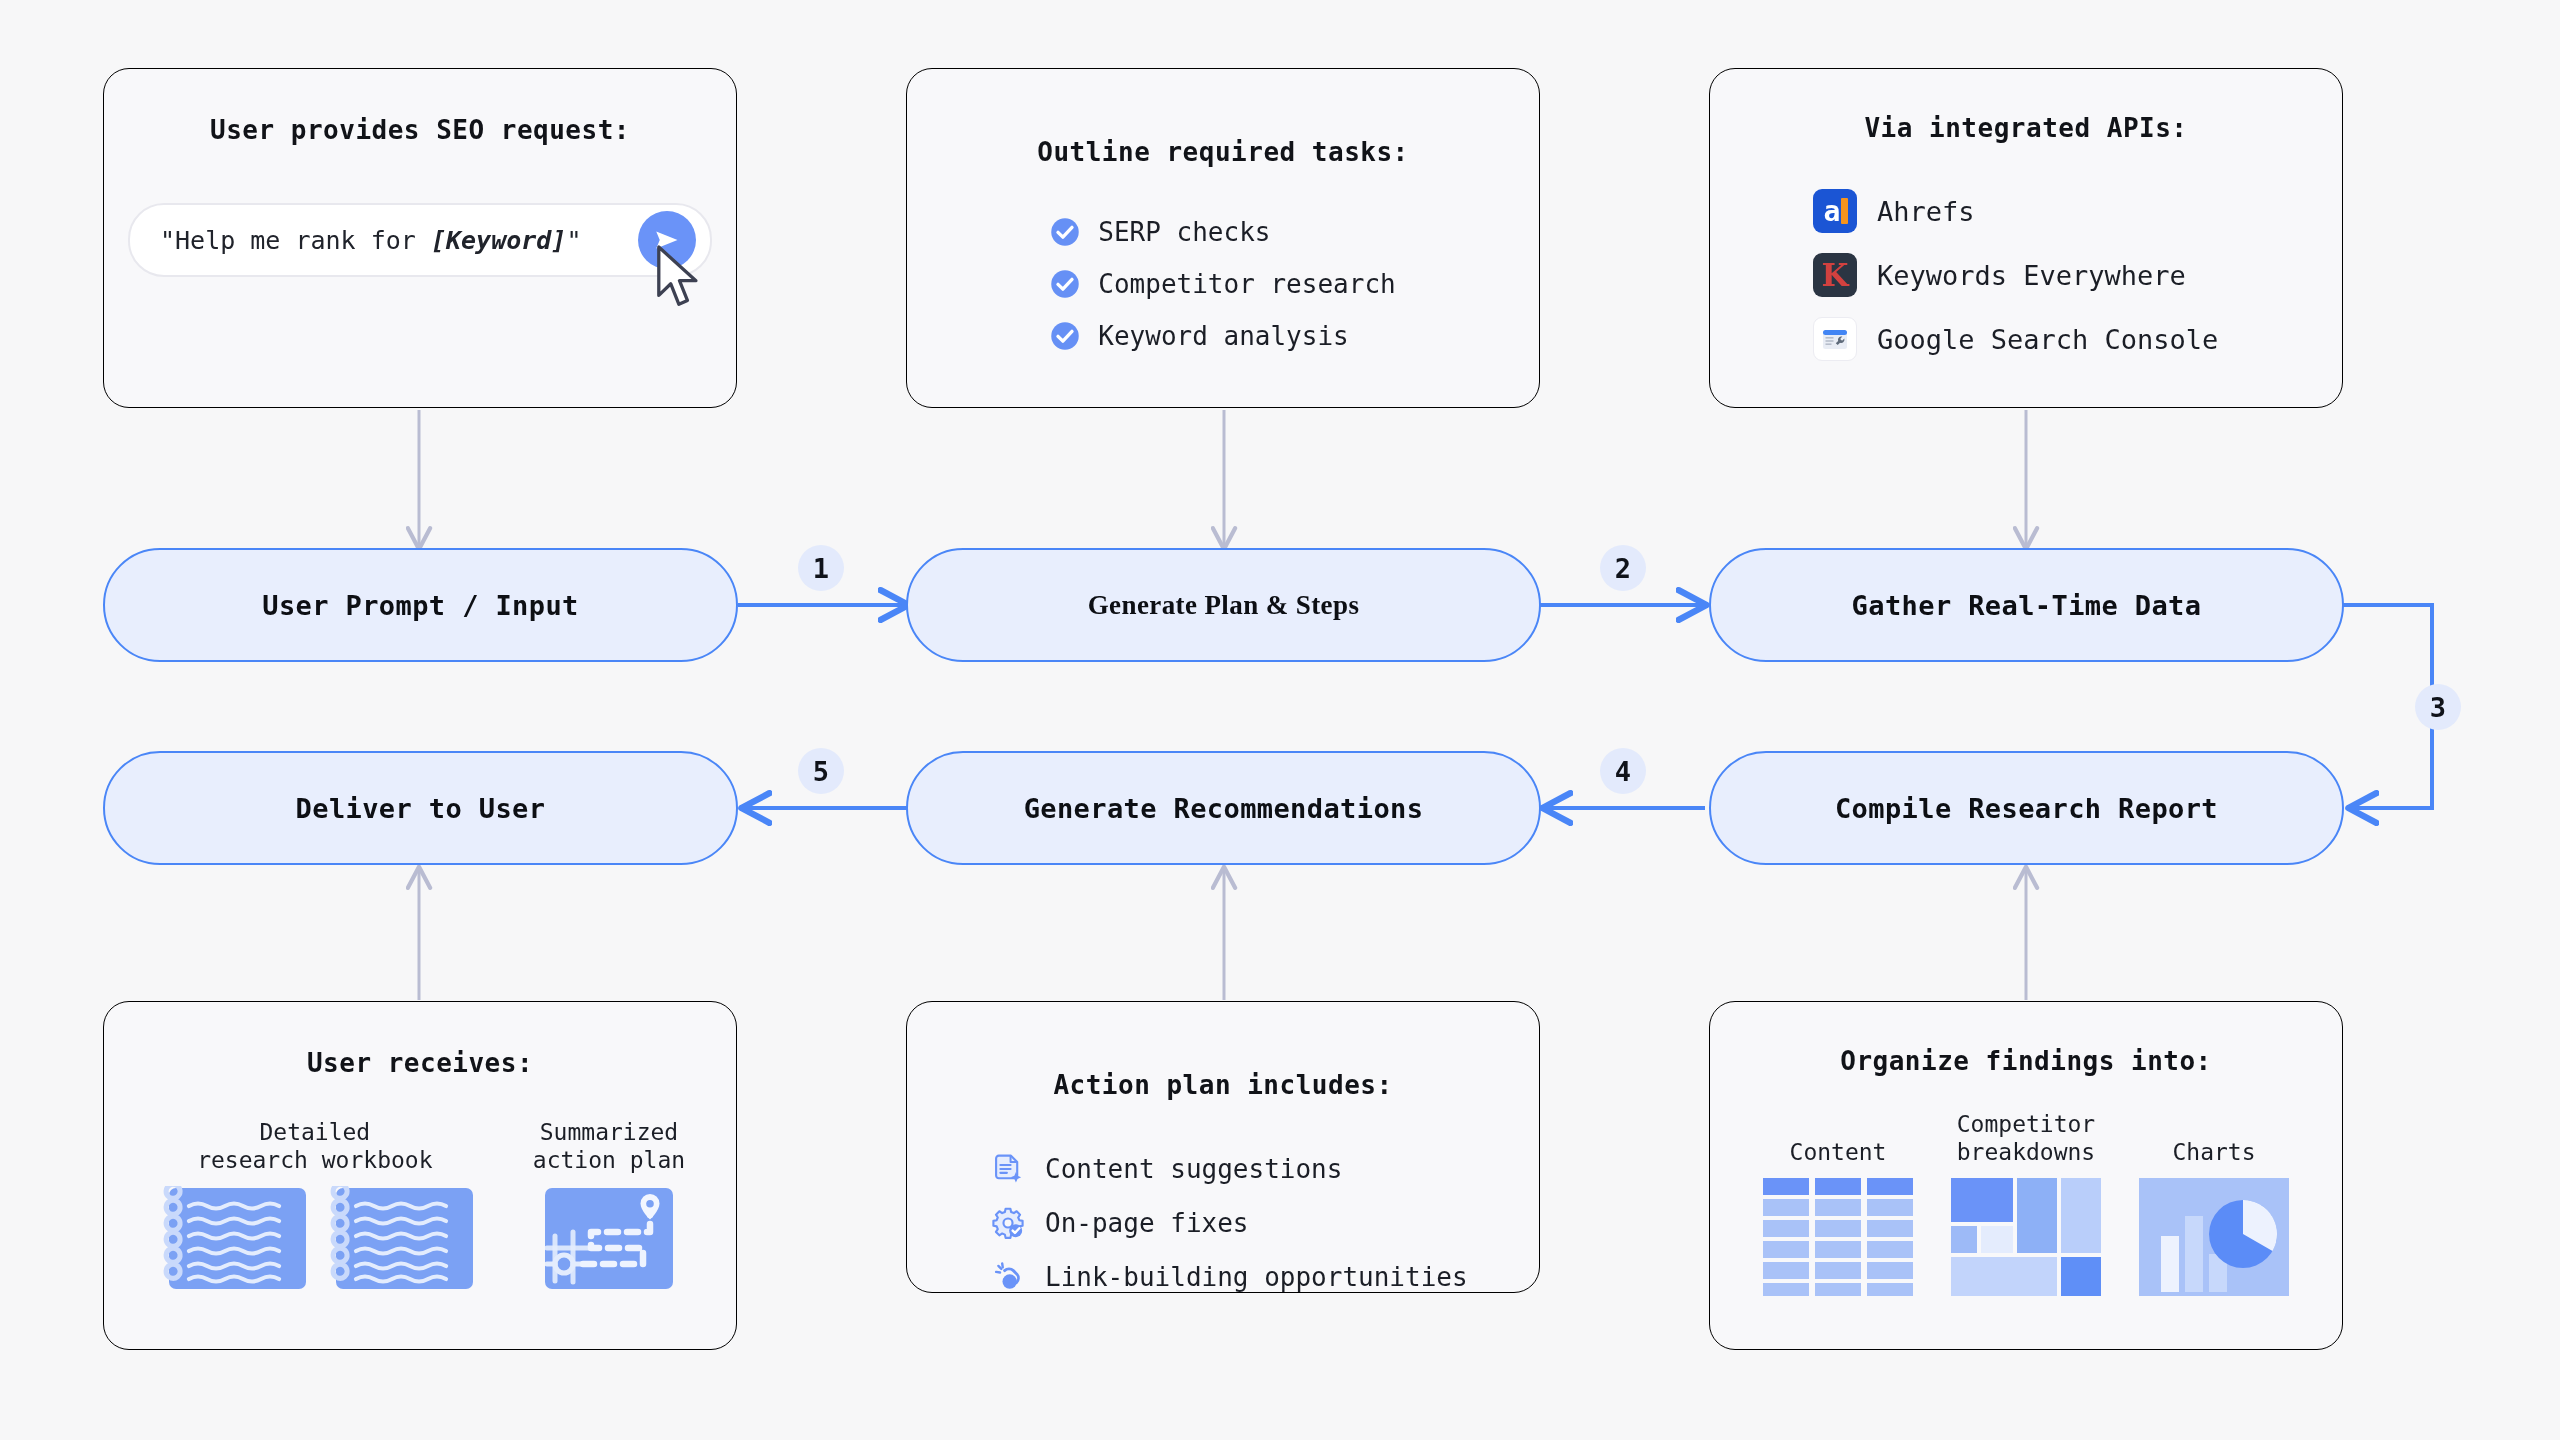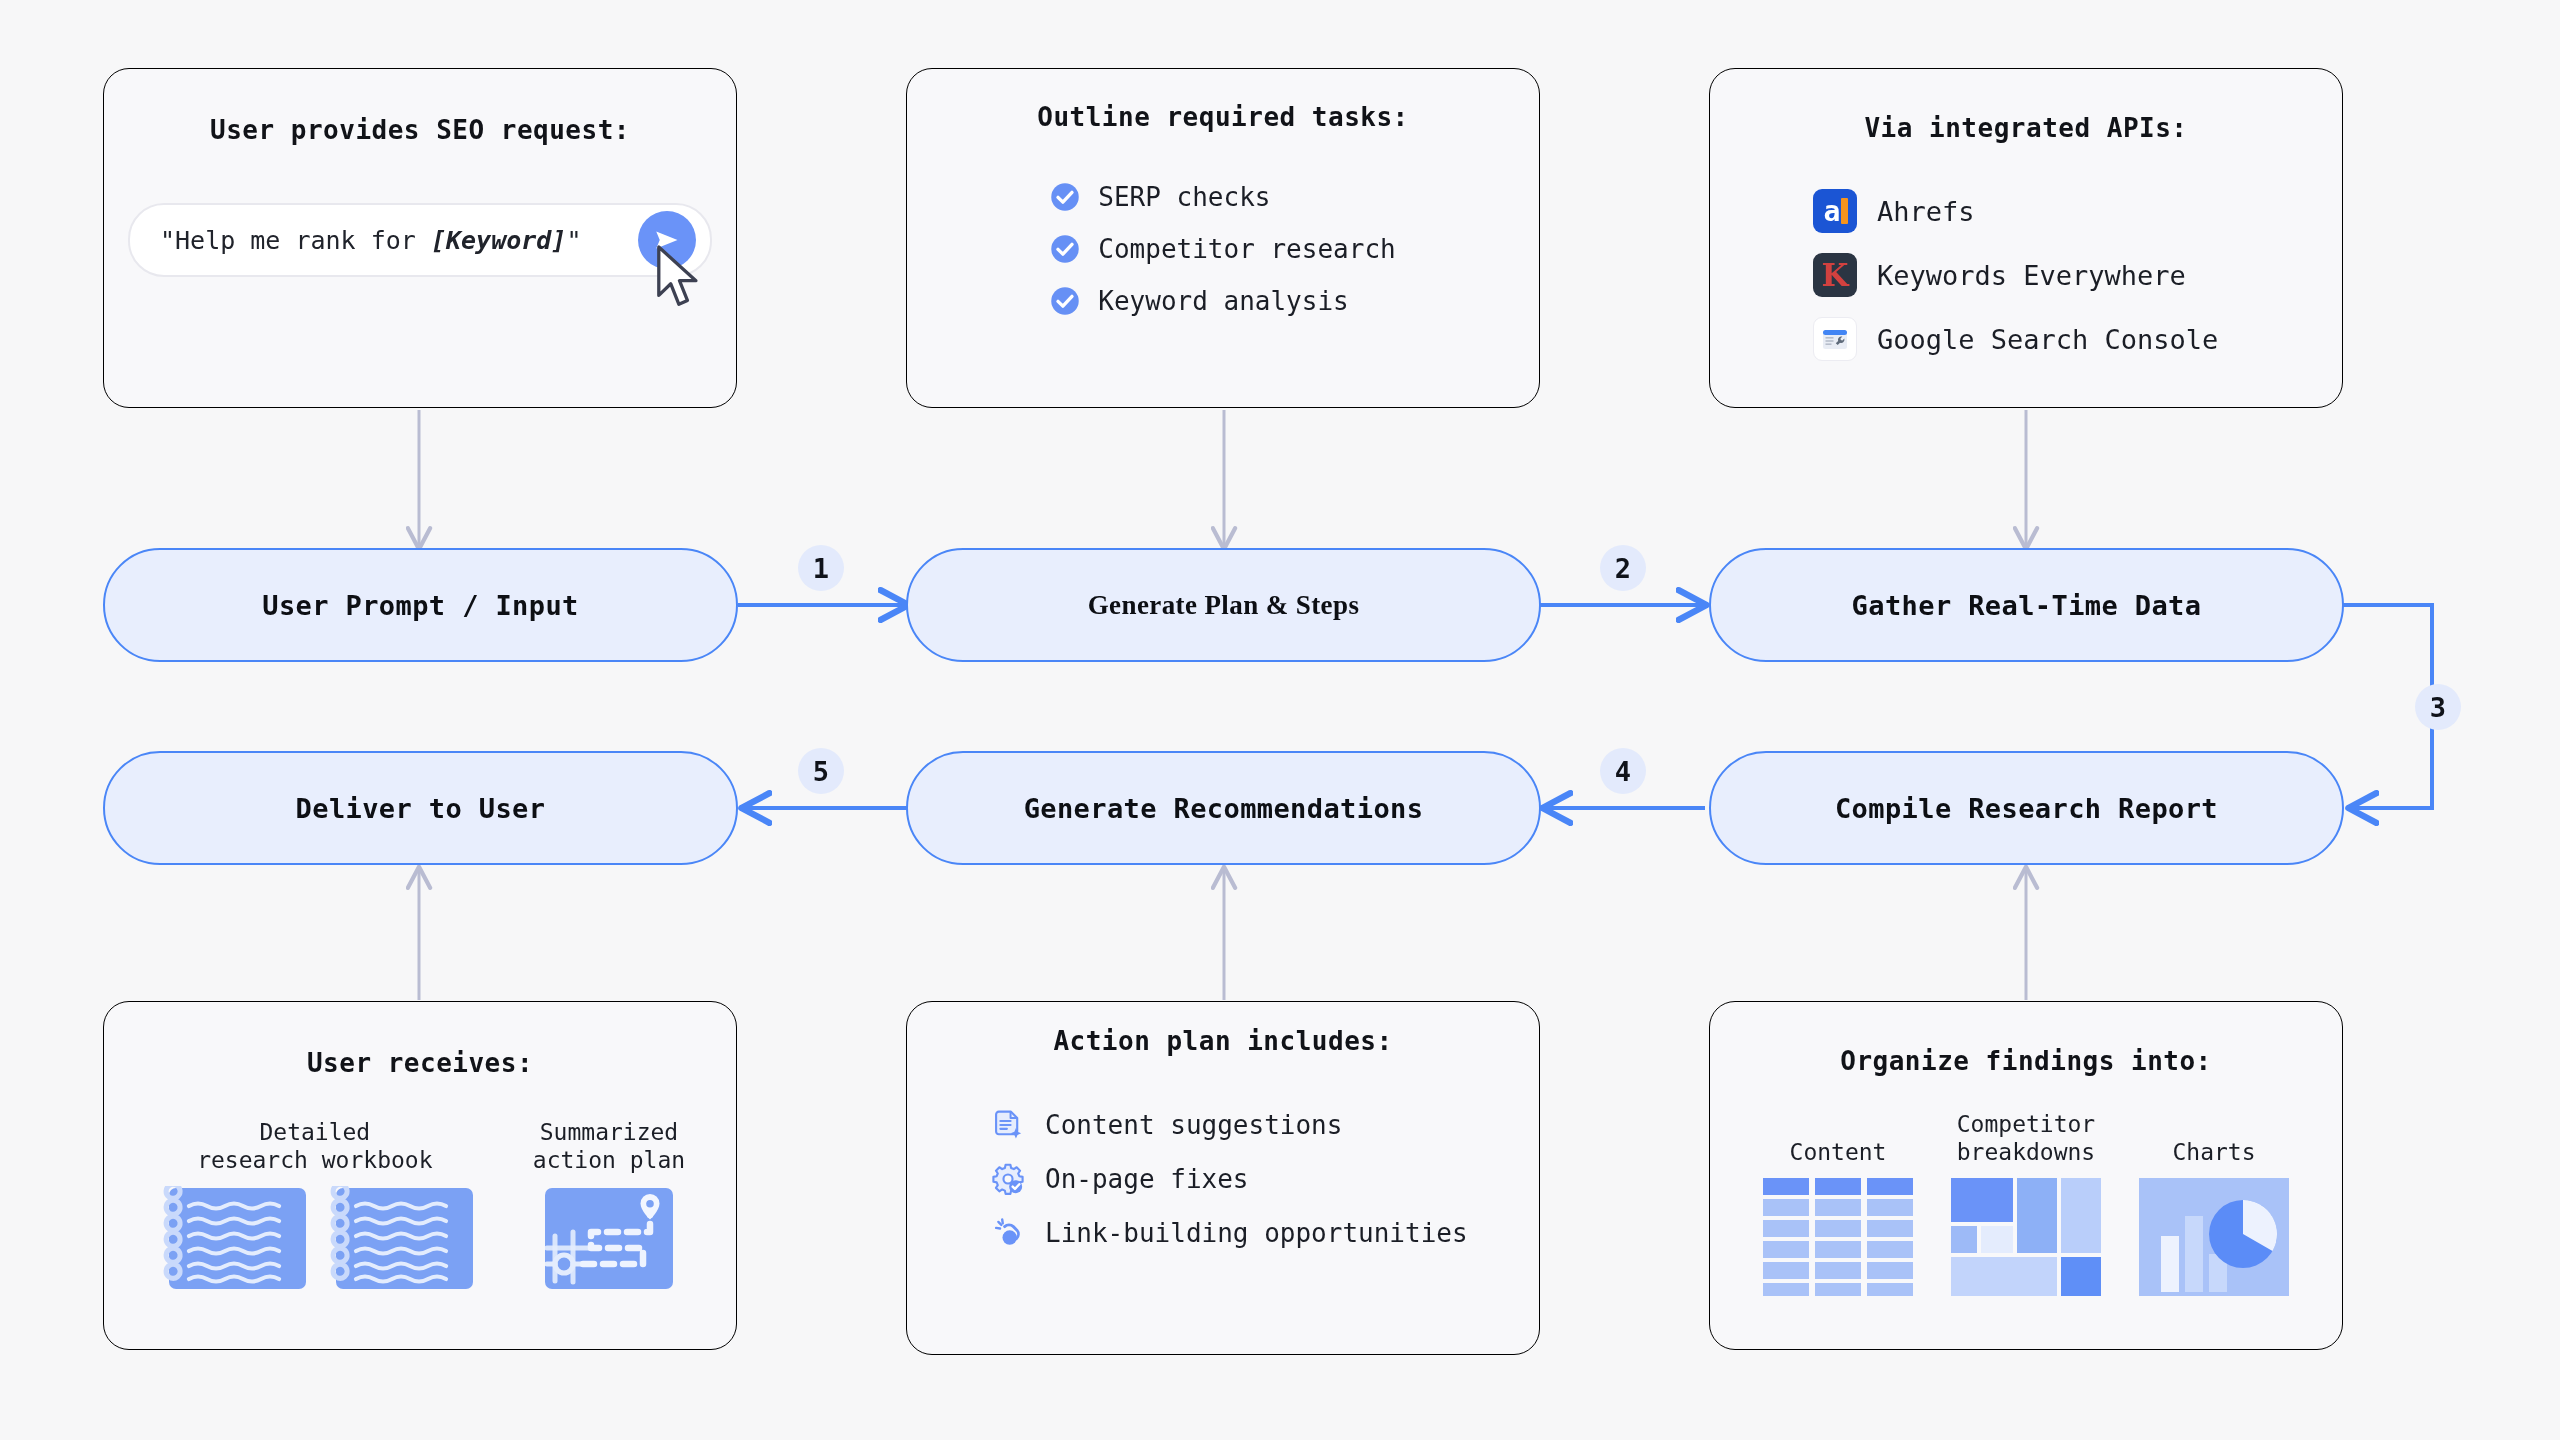--- a/index.html
+++ b/index.html
@@ -156,21 +156,21 @@
         <svg width="30" height="30" viewBox="0 0 24 24">
           <path d="M3.4 5.2 L20.4 12 L3.4 18.8 L6.2 12 Z" fill="#ffffff"></path>
         </svg>
       </div>
       <svg class="cursor-arrow" width="58" height="66" viewBox="0 0 30 34">
         <path d="M3,1 L3,26 L9.2,20 L13.4,30.6 L17.8,28.6 L13.7,18.4 L22.2,18.4 Z" fill="#ffffff" stroke="#3d4152" stroke-width="1.7" stroke-linejoin="round"></path>
       </svg>
     </div>
   </div>
 
-  <div class="card" style="left:906px; top:68px; width:634px; height:340px; justify-content:flex-start; padding-top:33px;">
+  <div class="card" style="left:906px; top:68px; width:634px; height:340px; justify-content:flex-start; padding-top:68px;">
     <div class="card-title">Outline required tasks:</div>
     <div class="check-list" style="margin-top:50px;">
       <div class="check-row">
         <svg width="30" height="30" viewBox="0 0 24 24">
           <circle cx="12" cy="12" r="11" fill="#6690f5"></circle>
           <path d="M6.4 12.3 L10.3 16.1 L17.6 8.3" fill="none" stroke="#fff" stroke-width="2.7" stroke-linecap="round" stroke-linejoin="round"></path>
         </svg>
         <span class="lbl">SERP checks</span>
       </div>
       <div class="check-row">
@@ -320,21 +320,21 @@
             <path d="M2,78 L10,78 M28,78 L46,78" stroke="#e3ecfd" stroke-width="5" stroke-linecap="round"></path>
             <path d="M38,78 L98,78 L98,62 L46,62 L46,46 L105,46 L105,24" fill="none" stroke="#eef3fe" stroke-width="6.5" stroke-dasharray="11 9" stroke-linecap="round" stroke-linejoin="round"></path>
             <path d="M105,8 a9.5,9.5 0 0 1 9.5,9.5 c0,7-9.5,16-9.5,16 s-9.5,-9-9.5,-16 A9.5,9.5 0 0 1 105,8 z" fill="#f2f6ff"></path>
             <circle cx="105" cy="17.8" r="3.8" fill="#7ba1f4"></circle>
           </svg>
         </div>
       </div>
     </div>
   </div>
 
-  <div class="card" style="left:906px; top:1001px; width:634px; height:354px; justify-content:flex-start; padding-top:24px;">
+  <div class="card" style="left:906px; top:1001px; width:634px; height:292px; justify-content:flex-start; padding-top:68px;">
     <div class="card-title">Action plan includes:</div>
     <div class="feat-list" style="margin-top:52px; align-self:flex-start; margin-left:84px;">
       <div class="feat-row">
         <svg width="34" height="34" viewBox="0 0 24 24">
           <path d="M5.5 2.6 h8.6 l4.4 4.4 v9.6 a1.9 1.9 0 0 1 -1.9 1.9 H5.5 a1.9 1.9 0 0 1 -1.9 -1.9 V4.5 A1.9 1.9 0 0 1 5.5 2.6 z" fill="#e6edfd" stroke="#6a93f8" stroke-width="1.5" stroke-linejoin="round"></path>
           <path d="M13.8 2.8 v4.2 h4.3" fill="none" stroke="#6a93f8" stroke-width="1.4" stroke-linejoin="round"></path>
           <g stroke="#6a93f8" stroke-width="1.5" stroke-linecap="round">
             <path d="M6.6 9.2 h7.2"></path>
               <path d="M6.6 12 h7.2"></path>
               <path d="M6.6 14.7 h4.6"></path>

